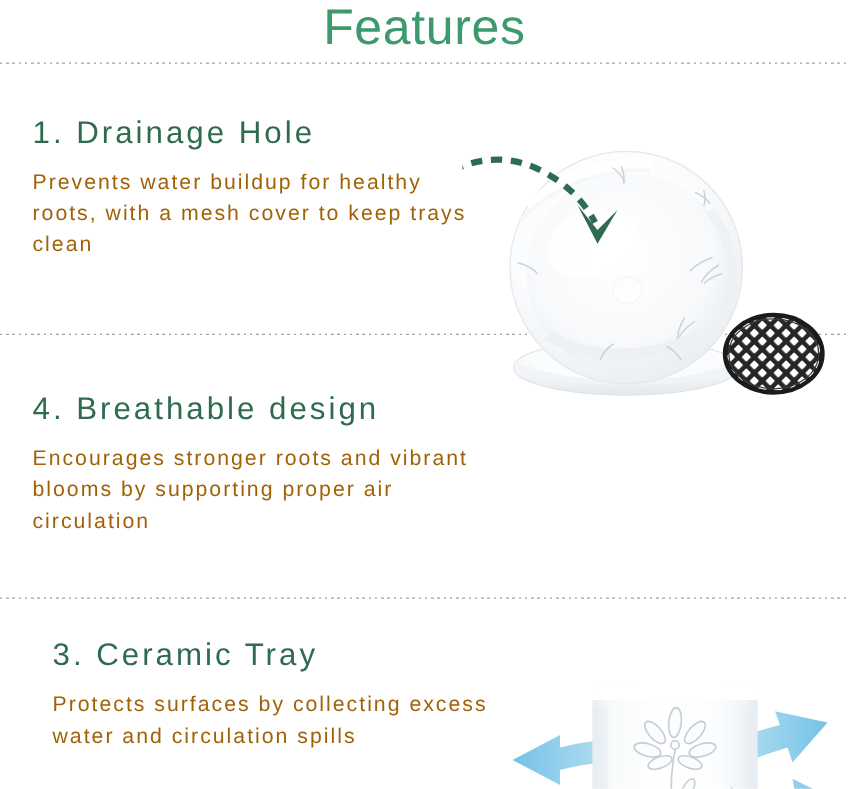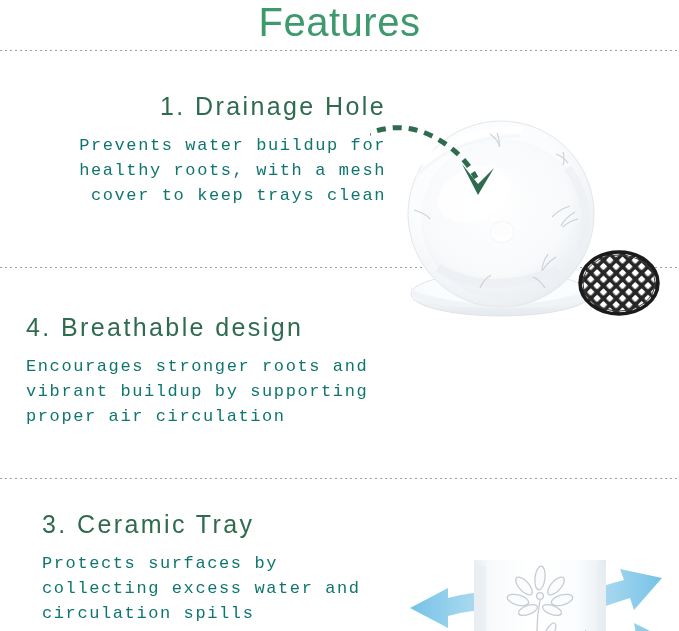--- a/index.html
+++ b/index.html
@@ -45,21 +45,21 @@
   .divider.d1 { top: 50px; }
   .divider.d2 { top: 267px; }
   .divider.d3 { top: 478px; }
 
   
   .feature {
     position: absolute;
     left: 0;
     width: 679px;
   }
-  .feature.f1 { top: 51px;  height: 216px; text-align: right; }
+  .feature.f1 { top: 51px;  height: 216px; }
   .feature.f2 { top: 268px; height: 210px; }
   .feature.f3 { top: 479px; height: 152px; margin-left: 16px; }
 
   .feature-text {
     position: absolute;
     left: 26px;
     width: 360px;
   }
   .f1 .feature-text { top: 40px; }
   .f2 .feature-text { top: 44px; }
@@ -70,25 +70,24 @@
     font-weight: 400;
     color: #2f6b4f;
     letter-spacing: 2.4px;
     line-height: 30px;
     margin: 0 0 12px 0;
     white-space: nowrap;
   }
   .feature-body {
     font-size: 17px;
     font-weight: 400;
-    color: #0f766e;
+    color: #a16207;
     letter-spacing: 1.6px;
     line-height: 25px;
     margin: 0;
-    font-family: Liberation Mono, monospace;
   }
 
   
   .art {
     position: absolute;
   }
   .art.a1 { left: 370px; top: 51px;  width: 309px; height: 216px; }
   .art.a2 { left: 400px; top: 268px; width: 279px; height: 210px; }
 
   .art svg { display: block; }
@@ -195,21 +194,21 @@
         <ellipse cx="41" cy="33" rx="36" ry="28" fill="none" stroke="#3a3a3a" stroke-width="1"></ellipse>
       </g>
     </svg>
   </div>
 </div>
 
 <div class="feature f2">
 
   <div class="feature-text">
     <div class="feature-heading">4. Breathable design</div>
-    <div class="feature-body">Encourages stronger roots and vibrant buildup by supporting proper air circulation</div>
+    <div class="feature-body">Encourages stronger roots and vibrant blooms by supporting proper air circulation</div>
   </div>
 
   <div class="art a2">
     <svg width="279" height="210" viewBox="0 0 279 210">
       <defs>
         <linearGradient id="potBody2" x1="0" y1="0" x2="1" y2="0">
           <stop offset="0%" stop-color="#e8edf1"></stop>
           <stop offset="12%" stop-color="#f8fafb"></stop>
           <stop offset="42%" stop-color="#ffffff"></stop>
           <stop offset="76%" stop-color="#fcfdfe"></stop>

